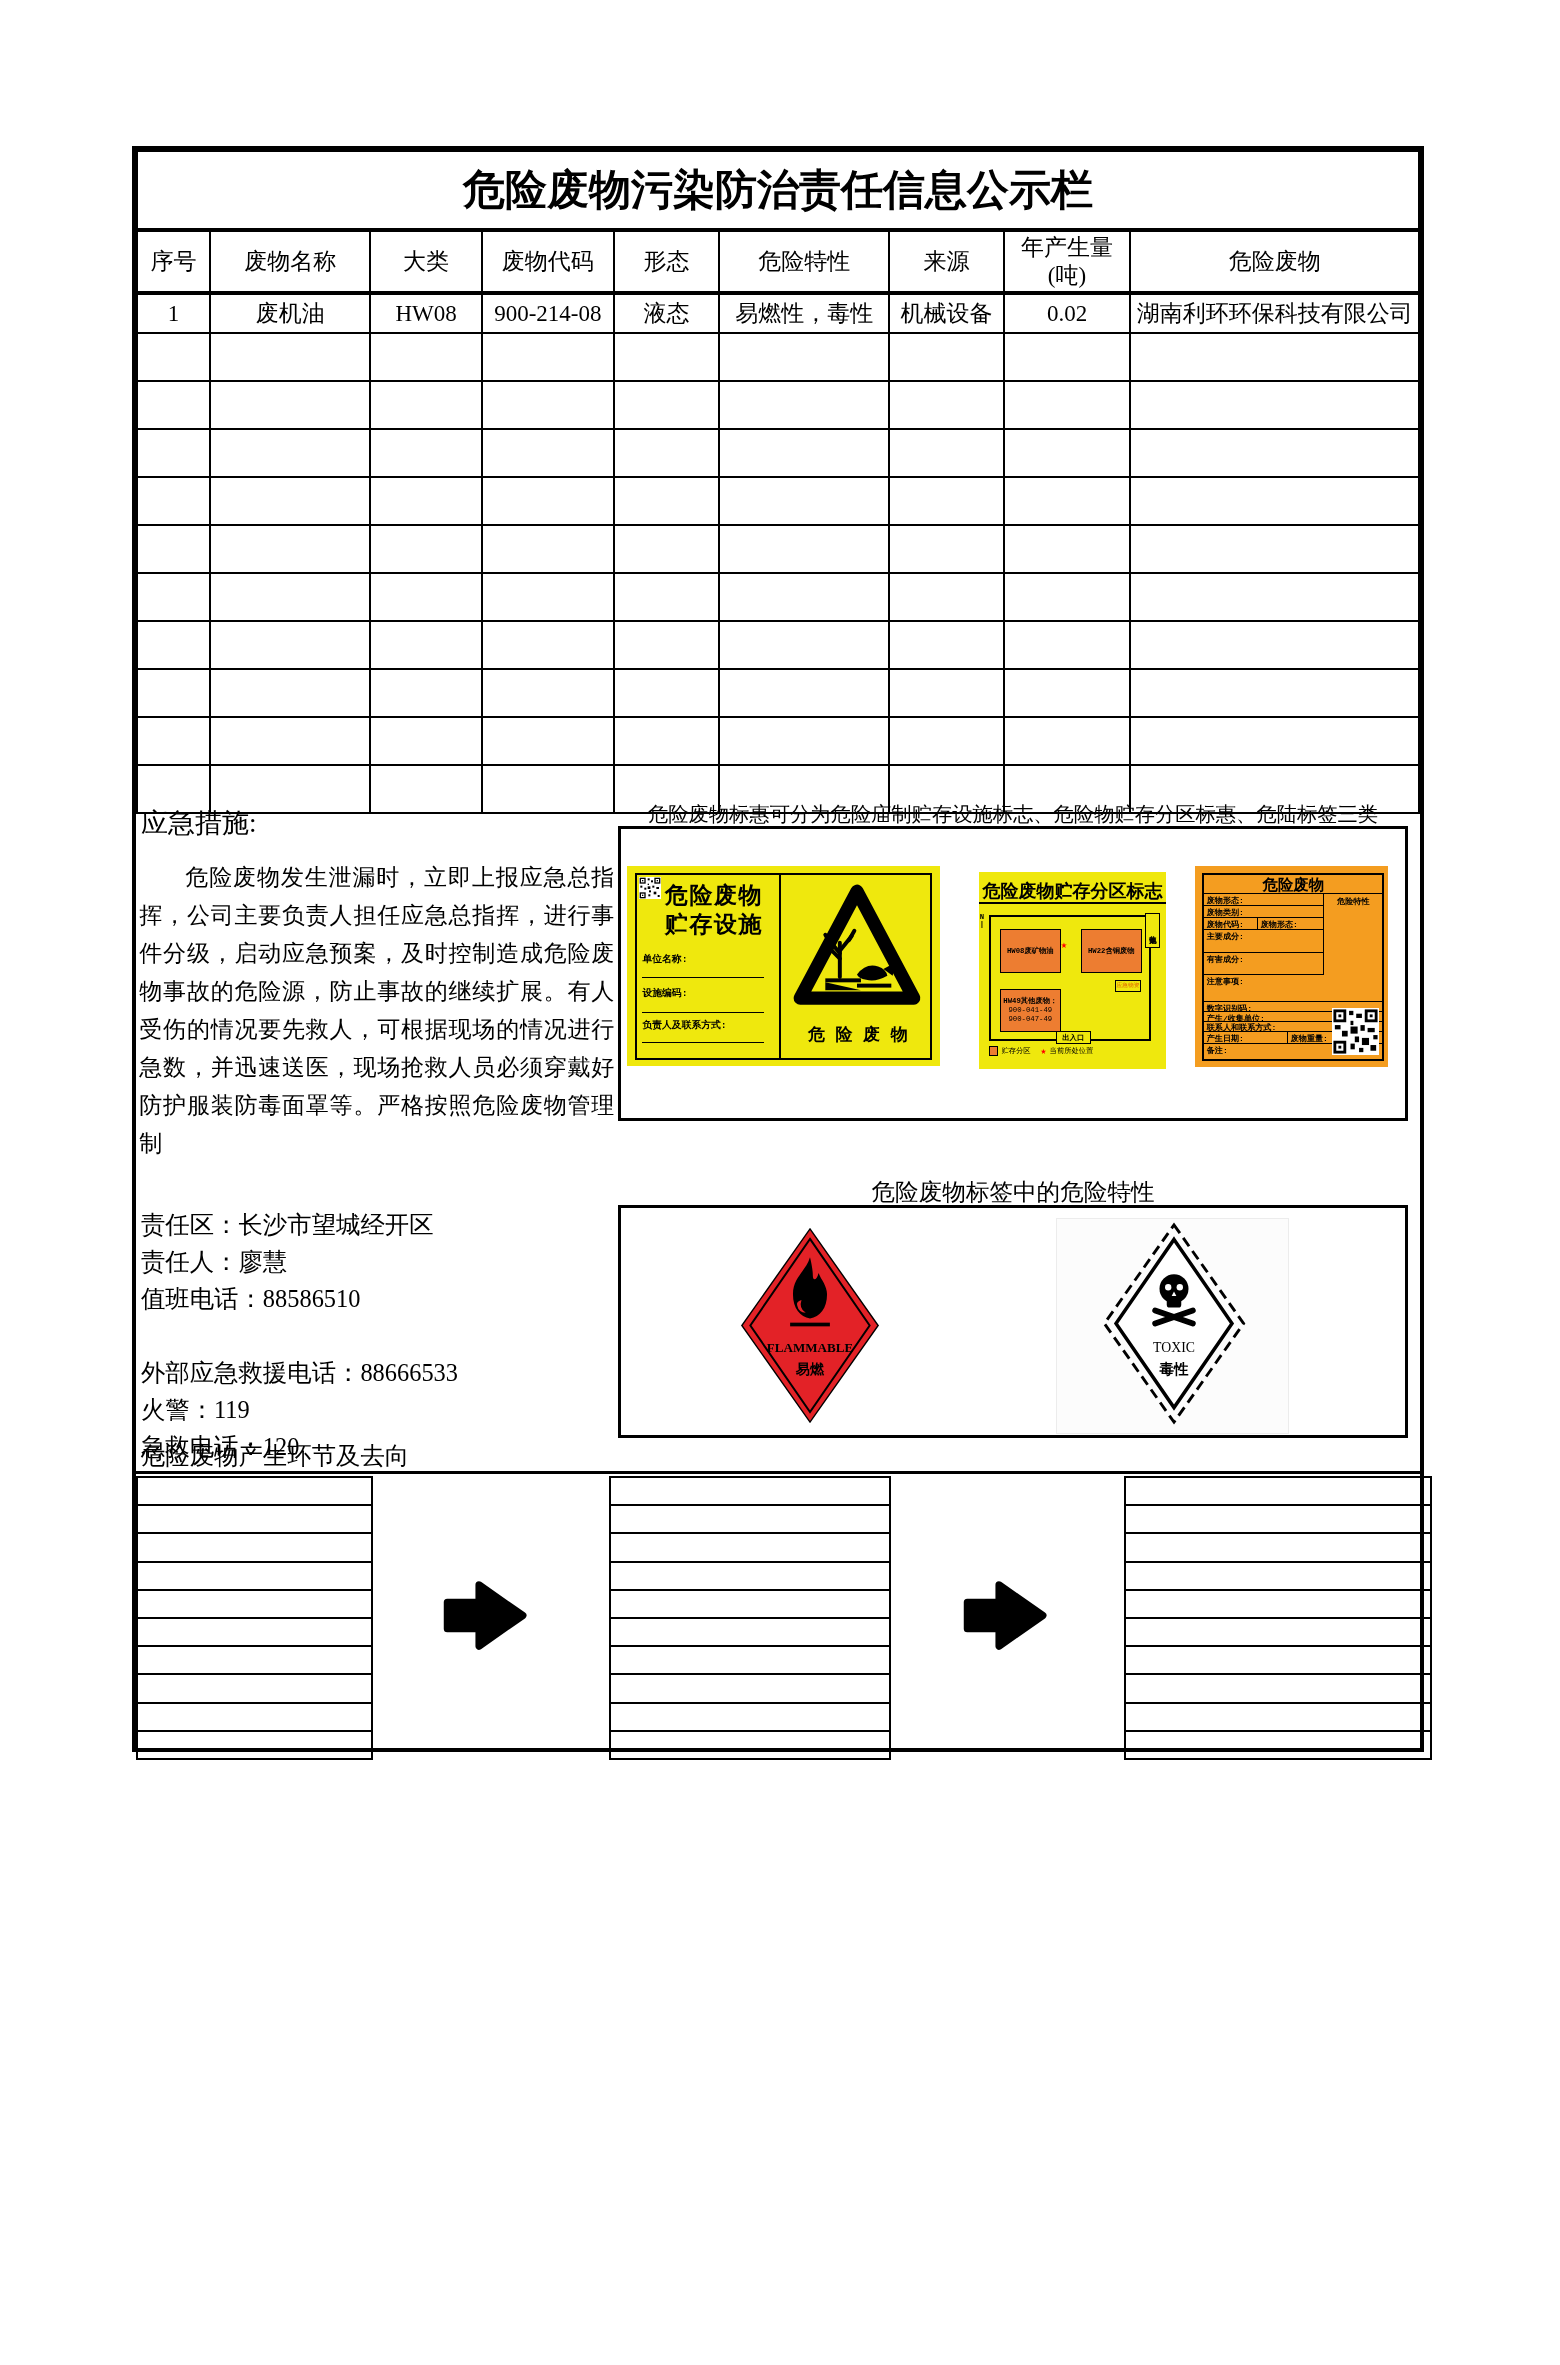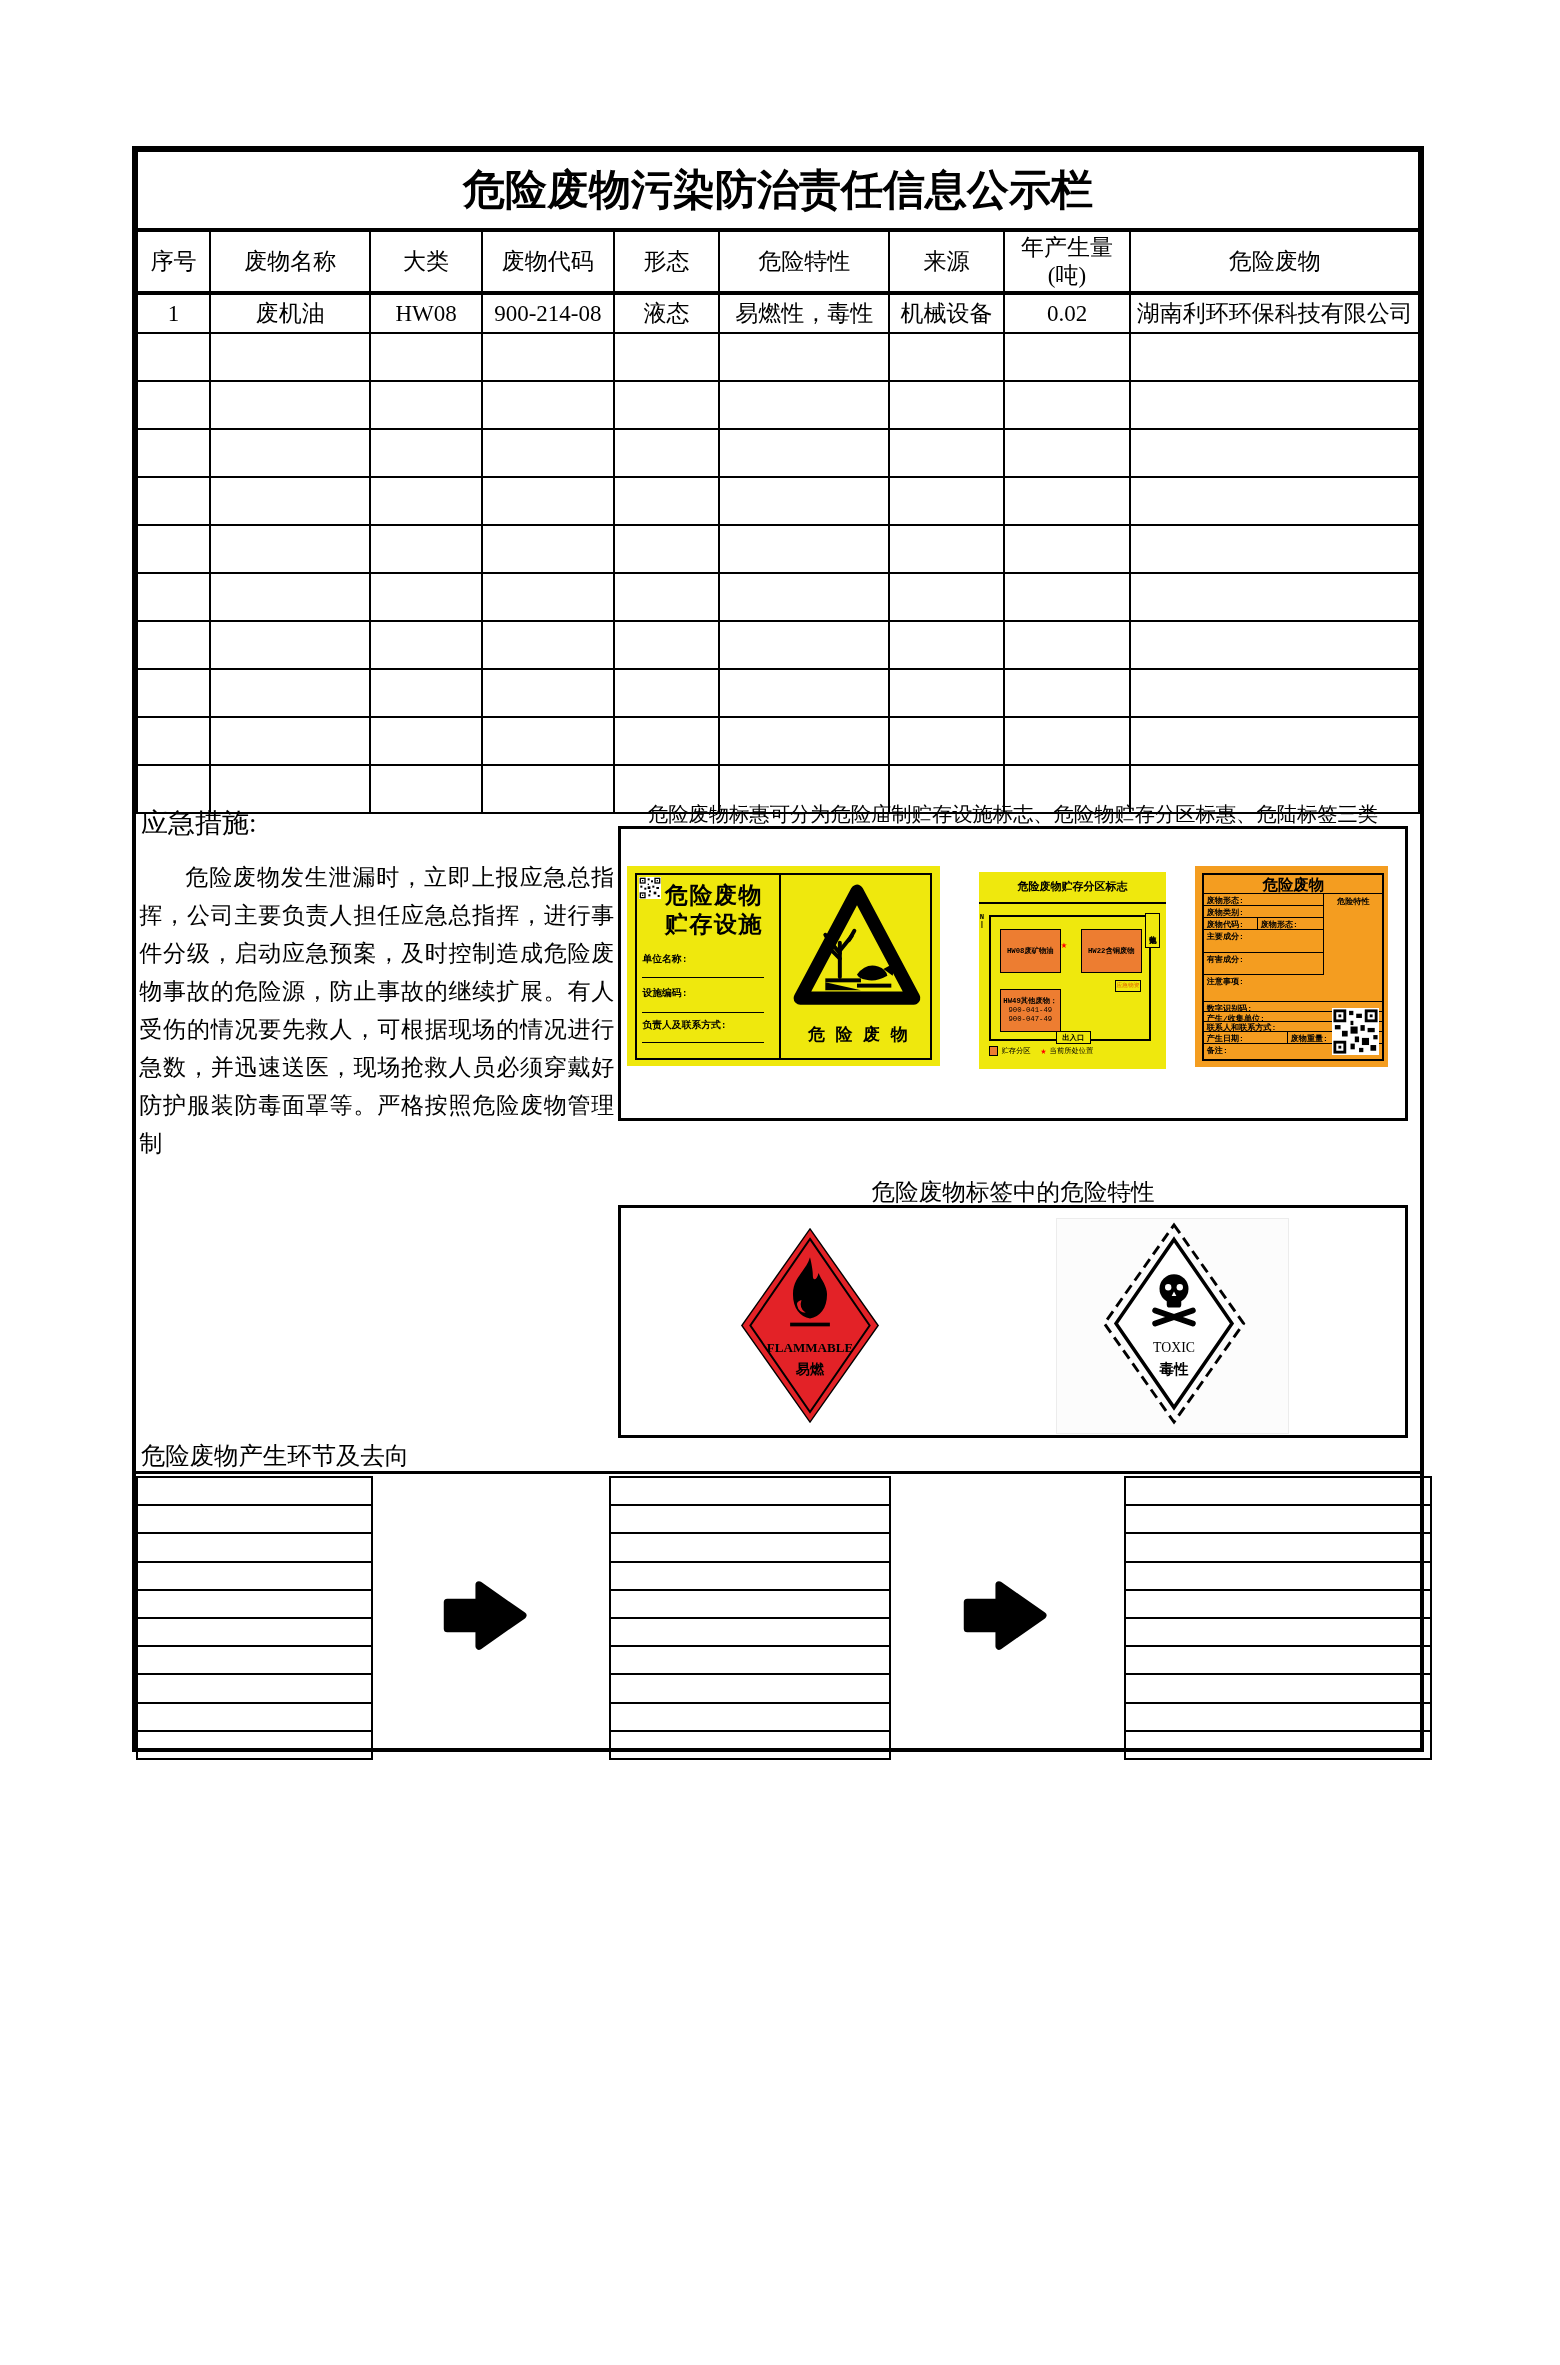--- a/index.html
+++ b/index.html
@@ -36,21 +36,21 @@
   .sign1 .frame{position:absolute;left:8.1px;top:6.5px;right:8.1px;bottom:6.5px;border:2.4px solid #000;}
   .sign1 .divider{position:absolute;left:142px;top:0;bottom:0;border-left:2.4px solid #000;}
   .sign1 .t1{position:absolute;left:28px;top:8.1px;font-size:23px;font-weight:bold;line-height:29px;letter-spacing:1.6px;}
   .sign1 .fld{position:absolute;left:5.7px;font-size:9.8px;font-weight:bold;}
   .sign1 .ul{position:absolute;left:5.7px;width:122px;border-top:1.6px solid #000;}
   .sign1 .wwarn{position:absolute;left:145px;top:148px;width:152px;text-align:center;
                 font-size:17px;font-weight:bold;letter-spacing:10.6px;text-indent:10.6px;}
   .qr{position:absolute;background:#fff;}
 
   .sign2{left:358px;top:43px;width:187px;height:197px;background:#EFE80D;}
-  .sign2 .t{position:absolute;left:0;top:6.5px;width:100%;text-align:center;font-size:11px;font-weight:bold;}
+  .sign2 .t{position:absolute;left:0;top:6.5px;width:100%;text-align:center;font-size:18px;font-weight:bold;}
   .sign2 .tl{position:absolute;left:0;top:30px;width:100%;border-top:2.4px solid #000;}
   .map{position:absolute;left:9.8px;top:43px;width:158px;height:122px;border:2.4px solid #000;}
   .zbox{position:absolute;background:#ED7D31;border:1.6px solid #000;color:#000;
         font-size:7.3px;font-weight:bold;display:flex;align-items:center;justify-content:center;
         text-align:center;line-height:9px;}
   .star{color:#FF0000;}
   .pool{position:absolute;left:166px;top:41px;width:13px;height:32.5px;border:1.6px solid #000;background:#EFE80D;
         writing-mode:vertical-rl;font-size:7.3px;font-weight:bold;display:flex;align-items:center;justify-content:center;}
   .north{position:absolute;left:0.8px;top:42px;font-size:7.3px;font-weight:bold;line-height:6.5px;text-align:center;}
   .gate{position:absolute;left:77px;top:159px;width:32.5px;height:11.4px;border:1.6px solid #000;background:#EFE80D;
@@ -425,20 +425,29 @@
           <g stroke="#000" stroke-width="4" stroke-linecap="round">
             <line x1="37" y1="61" x2="63" y2="70"></line>
             <line x1="63" y1="61" x2="37" y2="70"></line>
           </g>
         </g>
         <text x="50" y="90" text-anchor="middle" font-size="9.5">TOXIC</text>
         <text x="50" y="105" text-anchor="middle" font-size="10" class="cjk">毒性</text>
       </svg>
     </div>
 
+    <div class="abs resp">
+      <div>责任区：长沙市望城经开区</div>
+      <div>责任人：廖慧</div>
+      <div>值班电话：88586510</div>
+      <div class="gap"></div>
+      <div>外部应急救援电话：88666533</div>
+      <div>火警：119</div>
+      <div>急救电话：120</div>
+    </div>
 
     <div class="abs flow-title">危险废物产生环节及去向</div>
     <div class="abs flow-line"></div>
 
     <div class="flow-table ft-left">
       <div class="flow-row"></div>
     <div class="flow-row"></div>
         <div class="flow-row"></div>
         <div class="flow-row"></div>
         <div class="flow-row"></div>

